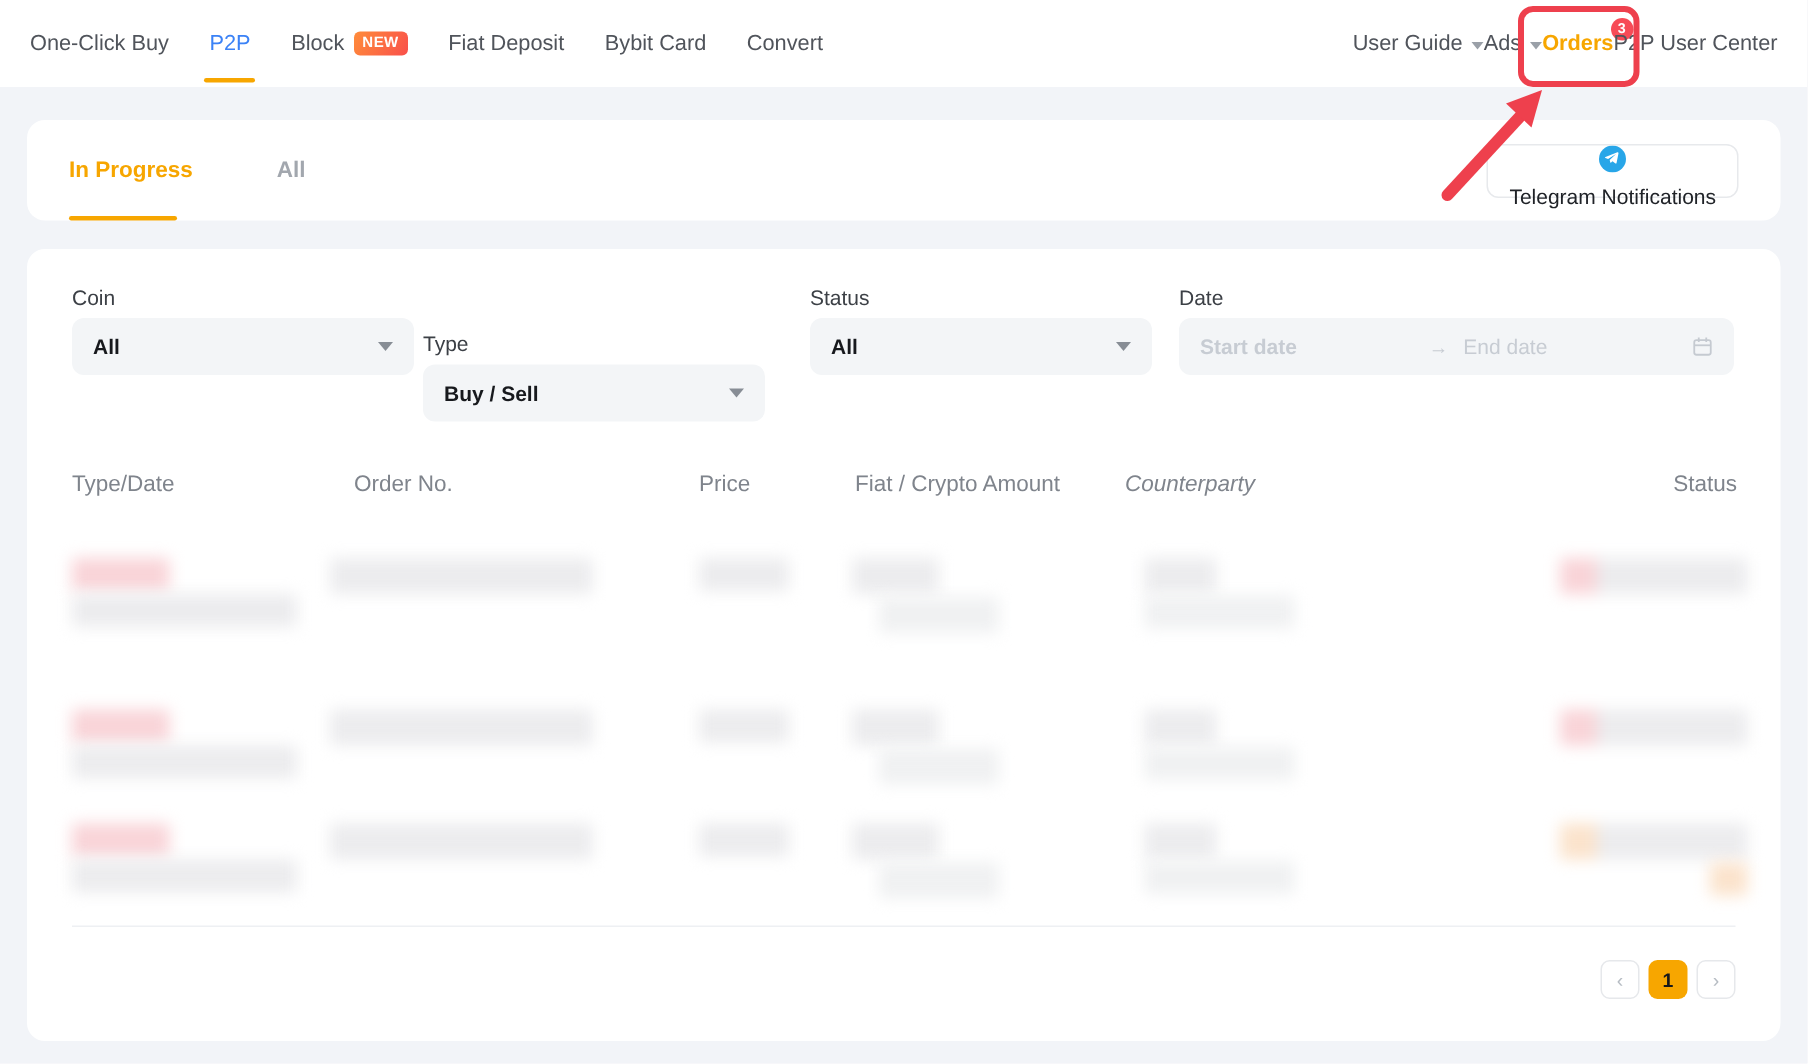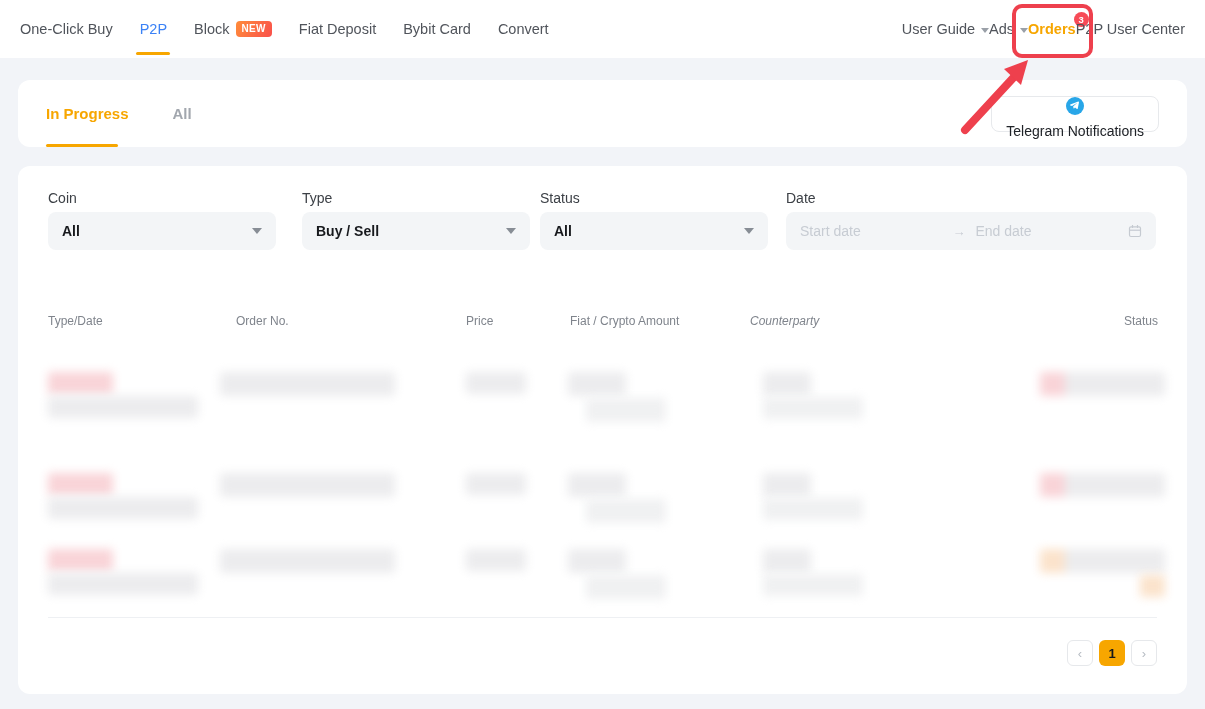--- a/index.html
+++ b/index.html
@@ -21,21 +21,21 @@
                font-weight:700; padding:2px 6px 3px; border-radius:4px; letter-spacing:.3px; }
   .caret { width:0; height:0; border-left:4px solid transparent; border-right:4px solid transparent;
            border-top:5px solid #9aa0a8; margin-top:2px; }
   .nav-orders { color:#f7a600; font-weight:700; }
   .orders-badge { position:absolute; top:12px; right:-13px; min-width:15px; height:15px;
                   background:#f74b57; color:#fff; font-size:9.5px; font-weight:700; border-radius:50%;
                   display:flex; align-items:center; justify-content:center; line-height:1; }
 
   
   .tab-card { position:absolute; left:18px; top:80px; width:1169px; height:67px; background:#fff;
-              border-radius:12px; display:flex; align-items:center; padding:0 28px; }
+              border-radius:12px; display:flex; align-items:center; padding:0 28px;gap:12px; }
   .tab { position:relative; height:100%; display:flex; align-items:center; font-size:15px;
          font-weight:700; color:#a2a7ae; cursor:pointer; margin-right:44px; }
   .tab.active { color:#f7a600; }
   .tab-underline { position:absolute; left:0; bottom:0; width:72px; height:3px;
                    background:#f7a600; border-radius:3px; }
   .telegram-btn { position:absolute; right:28px; top:50%; transform:translateY(-50%);
                   display:flex; align-items:center; gap:8px; height:36px; padding:0 14px;
                   background:#fff; border:1px solid #e7e9ec; border-radius:8px;
                   font-family:"Liberation Sans",sans-serif; font-size:14px; color:#202328; cursor:pointer;flex-direction:column; }
   .tg-icon { display:flex; }
@@ -44,30 +44,30 @@
   .main-card { position:absolute; left:18px; top:166px; width:1169px; height:528px;
                background:#fff; border-radius:12px; }
   .filter-group { position:absolute; top:24px; }
   .filter-label { font-size:14px; color:#3c4046; }
   .filter-box { position:absolute; top:22px; left:0; height:38px; background:#f3f5f7; border-radius:8px;
                 display:flex; align-items:center; padding:0 14px; cursor:pointer; }
   .filter-value { font-size:14px; font-weight:700; color:#17191d; flex:1; }
   .dd-caret { width:0; height:0; border-left:5px solid transparent; border-right:5px solid transparent;
               border-top:6px solid #878d95; }
   .g-coin { left:30px; width:228px; }  .g-coin .filter-box { width:228px; }
-  .g-type { left:284px; width:228px; } .g-type .filter-box { width:228px; }
+  .g-type { left:264px; width:228px;margin-top:31px; } .g-type .filter-box { width:228px; }
   .g-status { left:522px; width:228px; } .g-status .filter-box { width:228px; }
   .g-date { left:768px; width:370px; } .g-date .filter-box { width:370px; cursor:text; }
   .date-ph { font-size:14px; color:#c7ccd3; }
-  .date-start { flex:1; }
+  .date-start { flex:1;font-weight:bold; }
   .date-sep { color:#c7ccd3; font-size:13px; margin-right:10px; }
   .date-end { flex:1; }
 
   .thead { position:absolute; top:148px; left:0; width:100%; height:16px; }
-  .th { position:absolute; font-size:12px; color:#7f848c; white-space:nowrap;text-align:center; }
+  .th { position:absolute; font-size:15px; color:#7f848c; white-space:nowrap;text-align:center; }
   .th-1 { left:30px; } .th-2 { left:218px; } .th-3 { left:448px; }
   .th-4 { left:552px; } .th-5 { left:732px;font-style:italic; } .th-6 { right:29px; }
 
   .row { position:absolute; left:0; width:100%; height:54px; cursor:pointer; }
   .r1 { top:204px; } .r2 { top:305px; } .r3 { top:381px; }
   .blk { position:absolute; border-radius:2px; filter:blur(5px); }
   .b-gray  { background:#ececee; }
   .b-gray2 { background:#f0f1f2; }
   .b-pink  { background:#f9d4d8; }
   .b-type-1 { left:30px; top:2px; width:65px; height:22px; }

